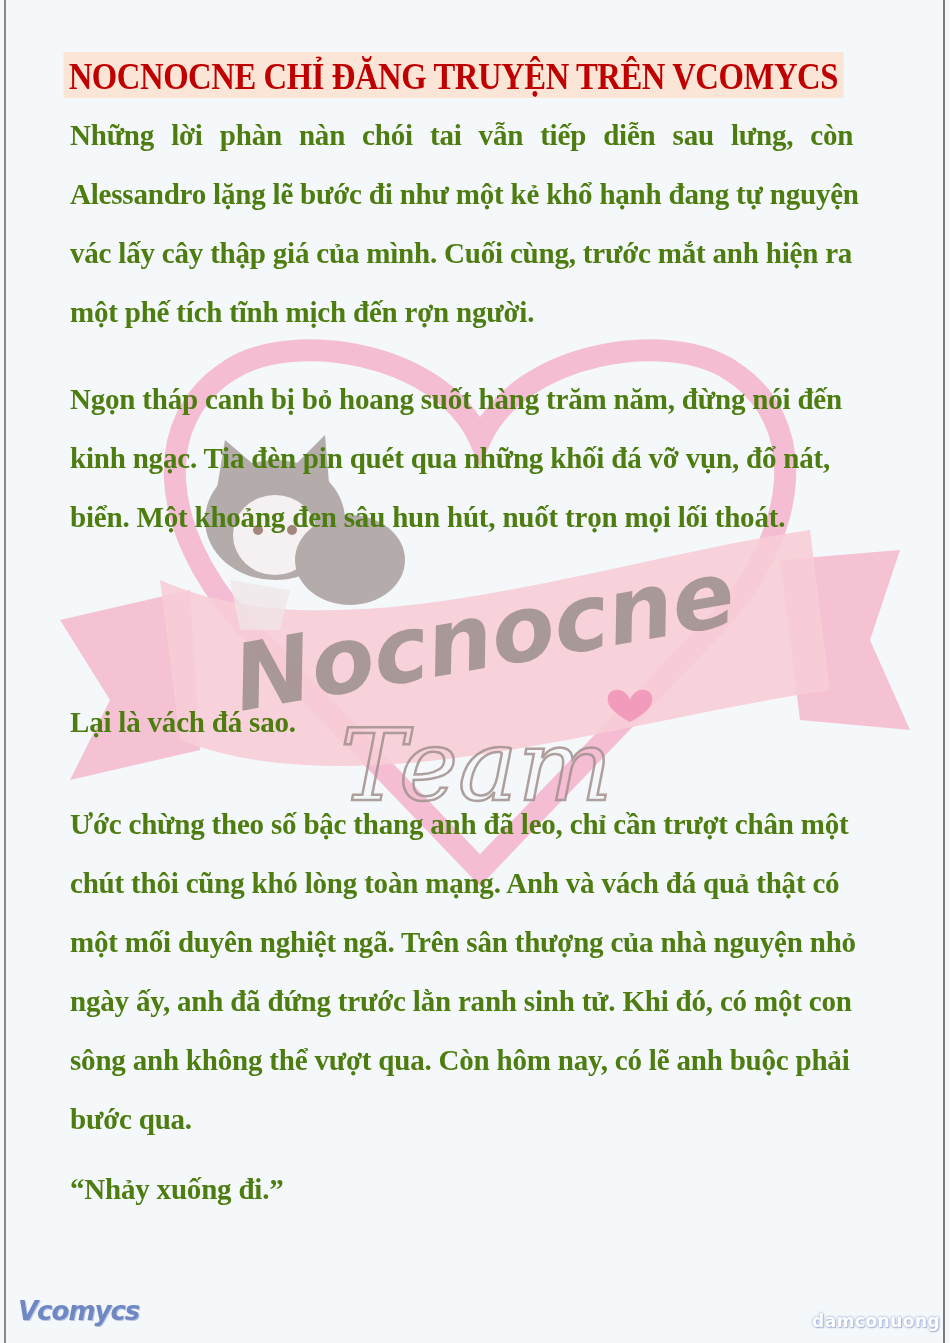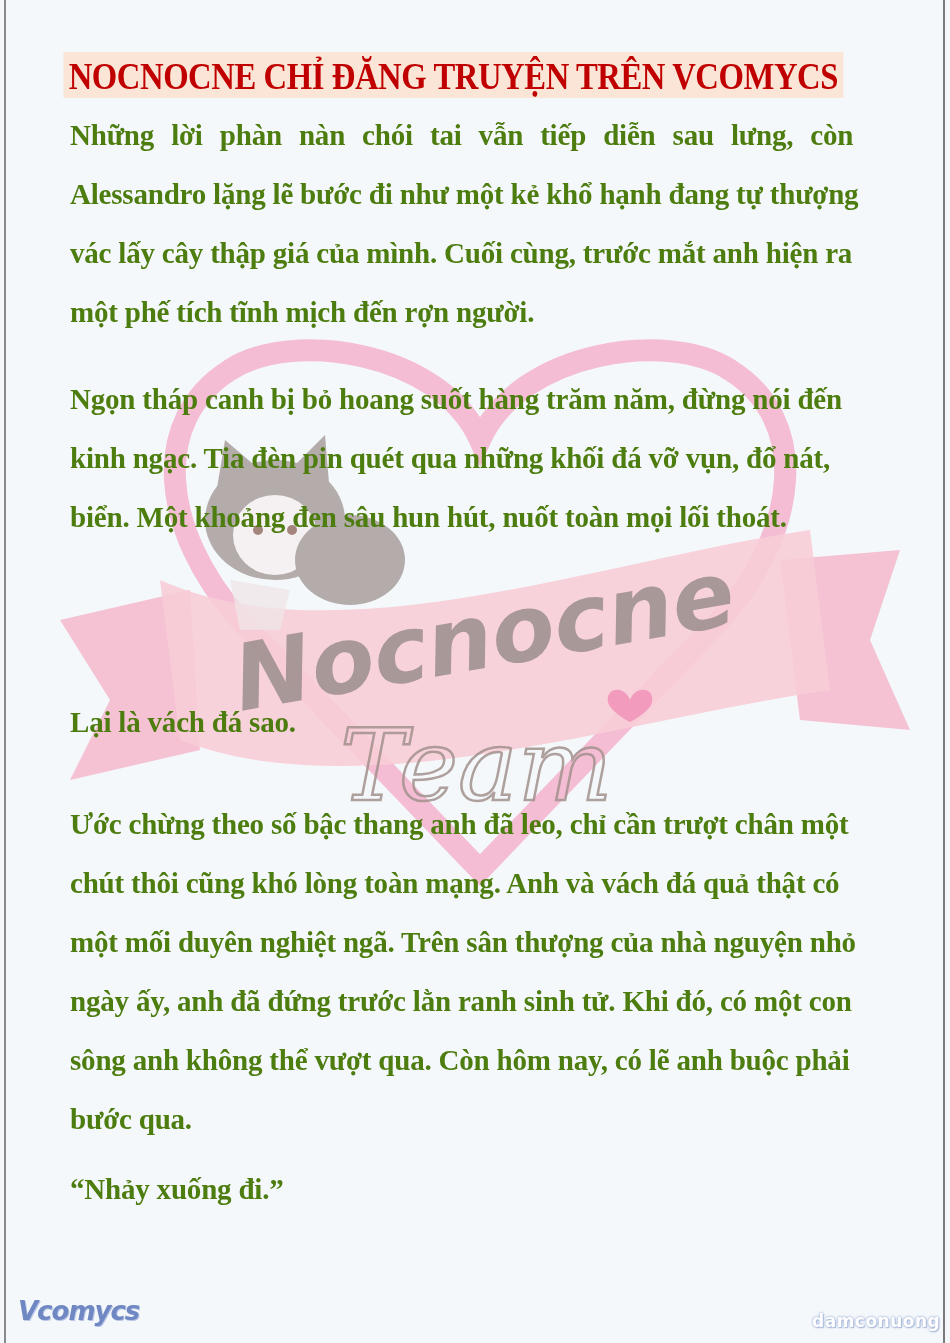--- a/index.html
+++ b/index.html
@@ -135,29 +135,29 @@
 
     <path d="M590 370 C 585 355, 565 357, 568 372 C 570 382, 590 392, 590 392 C 590 392, 610 382, 612 372 C 615 357, 595 355, 590 370 Z" fill="#f29bbd"></path>
   </svg>
 
   <div class="title-wrap">
     <span class="title">NOCNOCNE CHỈ ĐĂNG TRUYỆN TRÊN VCOMYCS</span>
   </div>
 
   <div class="text-block" style="top:106px;">
     <span class="text-line" style="word-spacing:10px;">Những lời phàn nàn chói tai vẫn tiếp diễn sau lưng, còn</span>
-    <span class="text-line">Alessandro lặng lẽ bước đi như một kẻ khổ hạnh đang tự thượng</span>
+    <span class="text-line">Alessandro lặng lẽ bước đi như một kẻ khổ hạnh đang tự nguyện</span>
     <span class="text-line">vác lấy cây thập giá của mình. Cuối cùng, trước mắt anh hiện ra</span>
     <span class="text-line">một phế tích tĩnh mịch đến rợn người.</span>
   </div>
 
   <div class="text-block" style="top:370px;">
     <span class="text-line">Ngọn tháp canh bị bỏ hoang suốt hàng trăm năm, đừng nói đến</span>
     <span class="text-line">kinh ngạc. Tia đèn pin quét qua những khối đá vỡ vụn, đổ nát,</span>
-    <span class="text-line">biển. Một khoảng đen sâu hun hút, nuốt toàn mọi lối thoát.</span>
+    <span class="text-line">biển. Một khoảng đen sâu hun hút, nuốt trọn mọi lối thoát.</span>
   </div>
 
   <div class="text-block" style="top:693px;">
     <span class="text-line">Lại là vách đá sao.</span>
   </div>
 
   <div class="text-block" style="top:795px;">
     <span class="text-line">Ước chừng theo số bậc thang anh đã leo, chỉ cần trượt chân một</span>
     <span class="text-line">chút thôi cũng khó lòng toàn mạng. Anh và vách đá quả thật có</span>
     <span class="text-line">một mối duyên nghiệt ngã. Trên sân thượng của nhà nguyện nhỏ</span>

